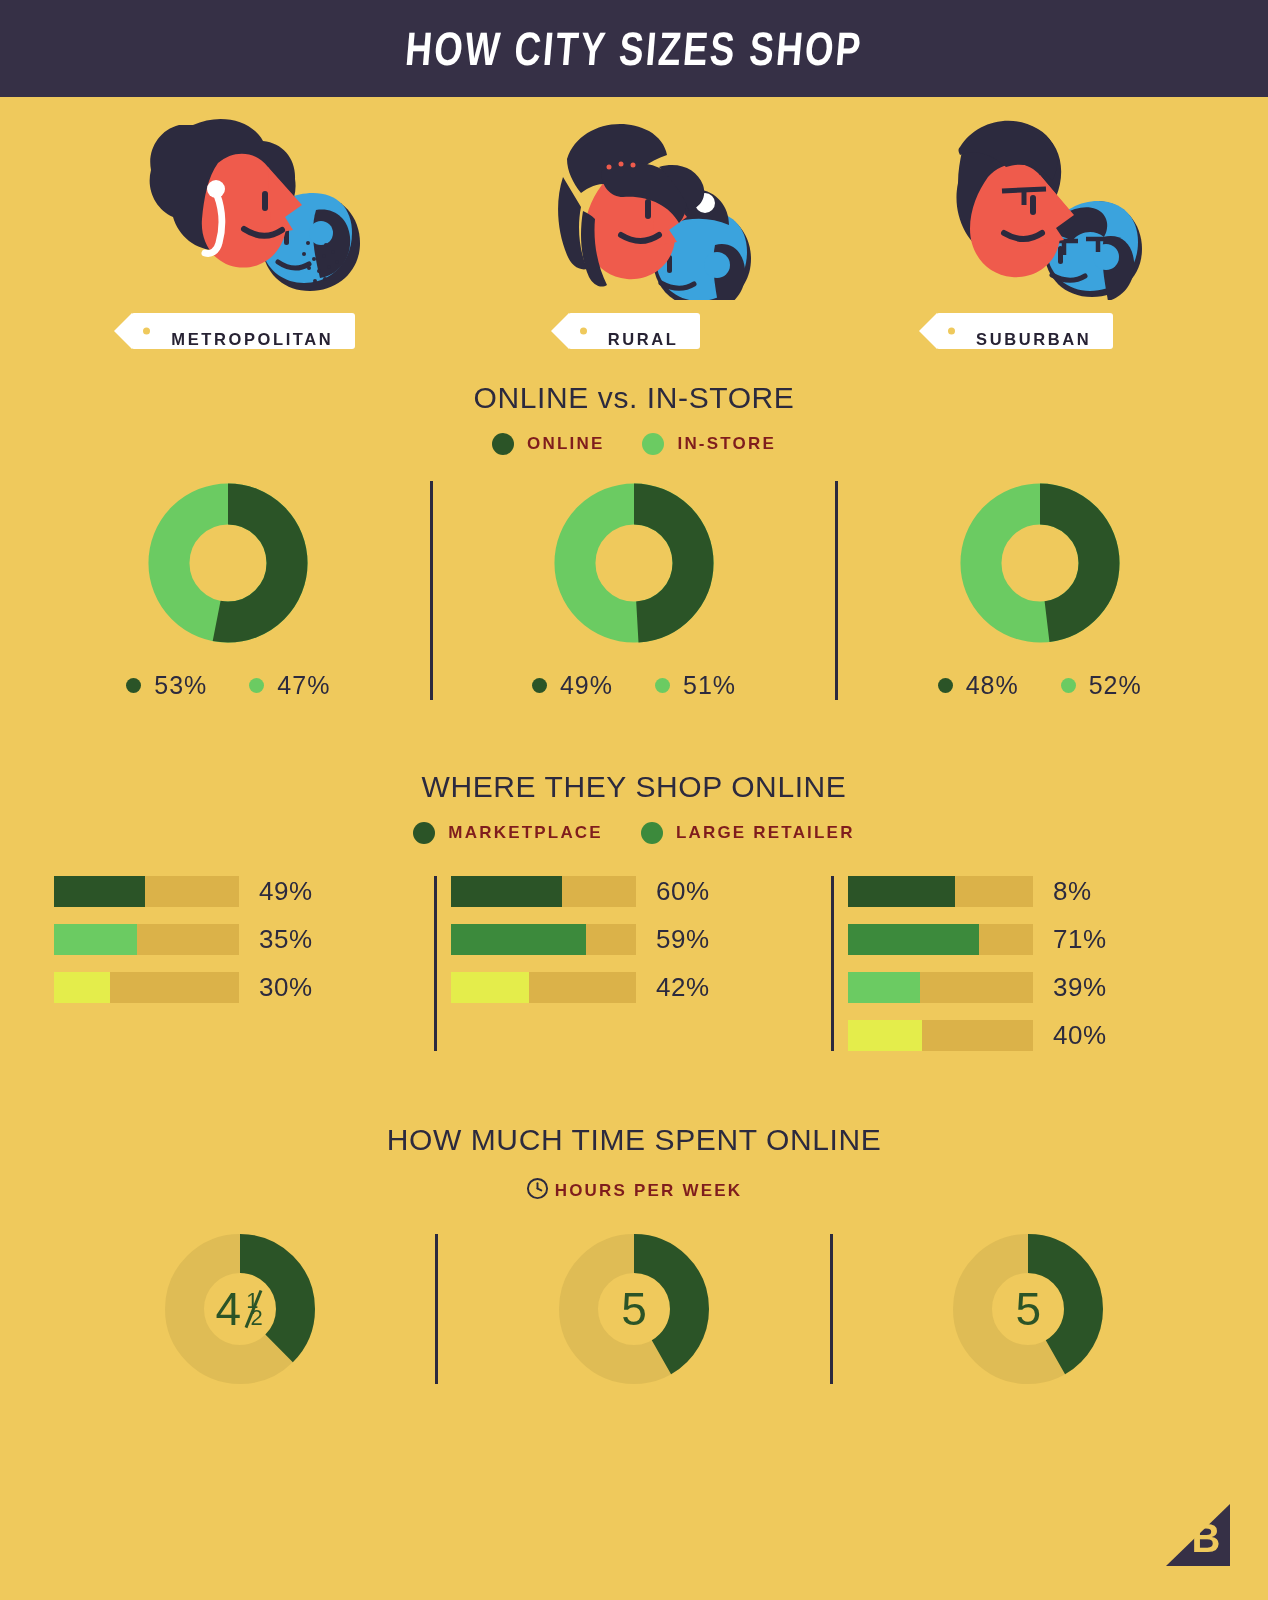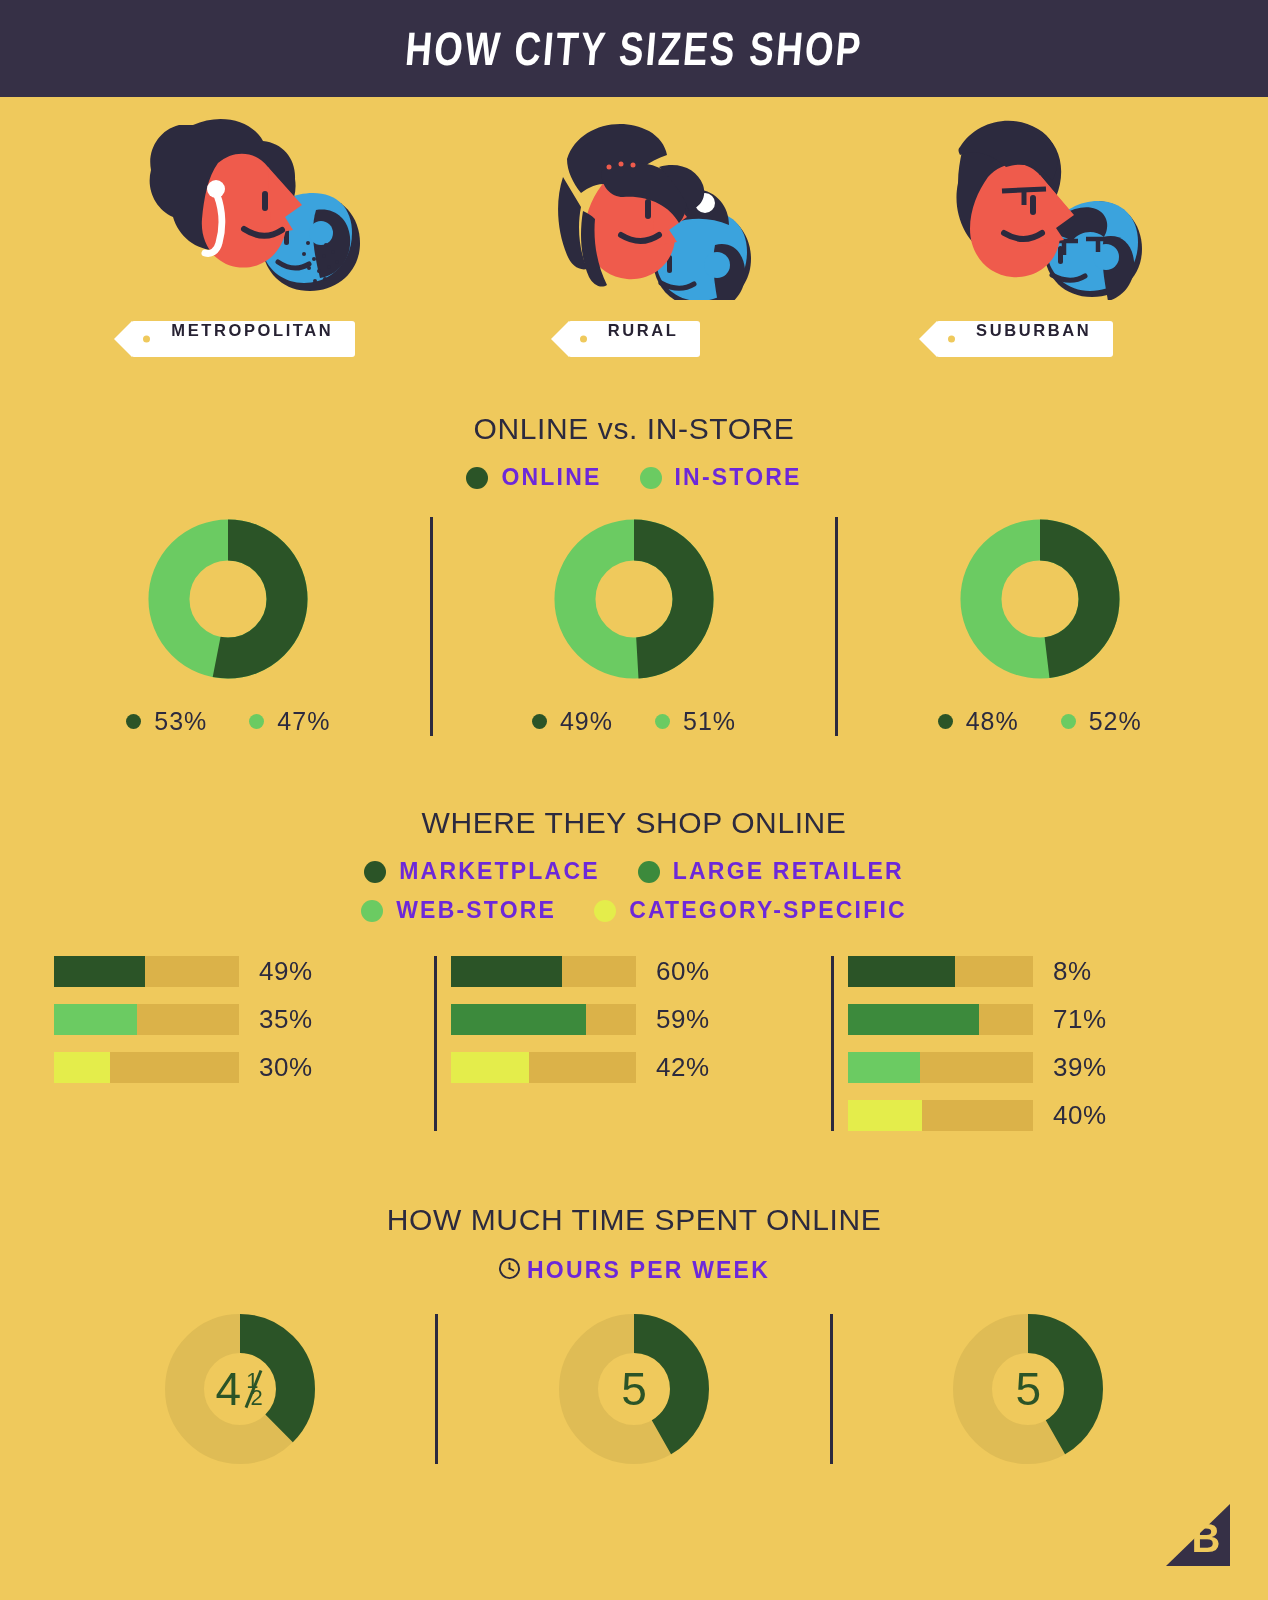--- a/index.html
+++ b/index.html
@@ -34,24 +34,24 @@
     padding: 18px 48px 0 48px;
   }
   .segment { flex: 1; display: flex; flex-direction: column; align-items: center; }
   .faces { height: 190px; width: 100%; position: relative; }
   .faces svg { position: absolute; left: 50%; top: 0; transform: translateX(-50%); }
 
   .tag {
     position: relative;
     background: #FFFFFF;
     height: 36px;
-    display: flex; align-items: flex-start;
-    padding: 0 22px 12px 40px;
+    display: flex; align-items: flex-end;
+    padding: 0 22px 0 40px;
     border-radius: 3px;
-    margin-top: 16px;
+    margin-top: 8px;
   }
   .tag::before {
     content: "";
     position: absolute;
     left: -17px; top: 0;
     width: 0; height: 0;
     border-top: 18px solid transparent;
     border-bottom: 18px solid transparent;
     border-right: 18px solid #FFFFFF;
   }
@@ -75,26 +75,26 @@
     letter-spacing: 0.6px;
     font-weight: 400;
   }
   .legend-row {
     display: flex; justify-content: center; align-items: center;
     gap: 38px; margin-top: 18px;
   }
   .legend-item { display: flex; align-items: center; gap: 13px; }
   .legend-dot { width: 22px; height: 22px; border-radius: 50%; flex: none; }
   .legend-label {
-    color: #6d28d9; font-size: 23px; font-weight: bold; letter-spacing: 2.2px;
+    color: #7f1d1d; font-size: 17px; font-weight: bold; letter-spacing: 2.2px;
     white-space: nowrap;
   }
 
   
-  .s-donuts { margin-top: 55px; }
+  .s-donuts { margin-top: 32px; }
   .cols {
     display: flex; align-items: stretch;
     padding: 0 27px;
     margin-top: 26px;
   }
   .col { flex: 1; display: flex; flex-direction: column; align-items: center; }
   .vdiv { width: 3px; background: #2C2A3E; flex: none; }
 
   .donut-wrap { width: 164px; height: 164px; }
   .donut-legend {
@@ -358,30 +358,20 @@
   <div class="legend-row">
     <div class="legend-item">
       <span class="legend-dot" style="background:#2B5427"></span>
       <span class="legend-label">MARKETPLACE</span>
     </div>
     <div class="legend-item">
       <span class="legend-dot" style="background:#3C8A3C"></span>
       <span class="legend-label">LARGE RETAILER</span>
     </div>
   </div>
-  <div class="legend-row" style="margin-top:12px">
-    <div class="legend-item">
-      <span class="legend-dot" style="background:#6BCB62"></span>
-      <span class="legend-label">WEB-STORE</span>
-    </div>
-    <div class="legend-item">
-      <span class="legend-dot" style="background:#E4ED4B"></span>
-      <span class="legend-label">CATEGORY-SPECIFIC</span>
-    </div>
-  </div>
 
   <div class="bars-cols">
     <div class="bar-col">
       <div class="bar-row">
         <div class="bar-track">
           <div class="bar-fill" style="background:#2B5427;width:49%"></div>
         </div>
         <span class="bar-val">49%</span>
       </div>
       <div class="bar-row">

